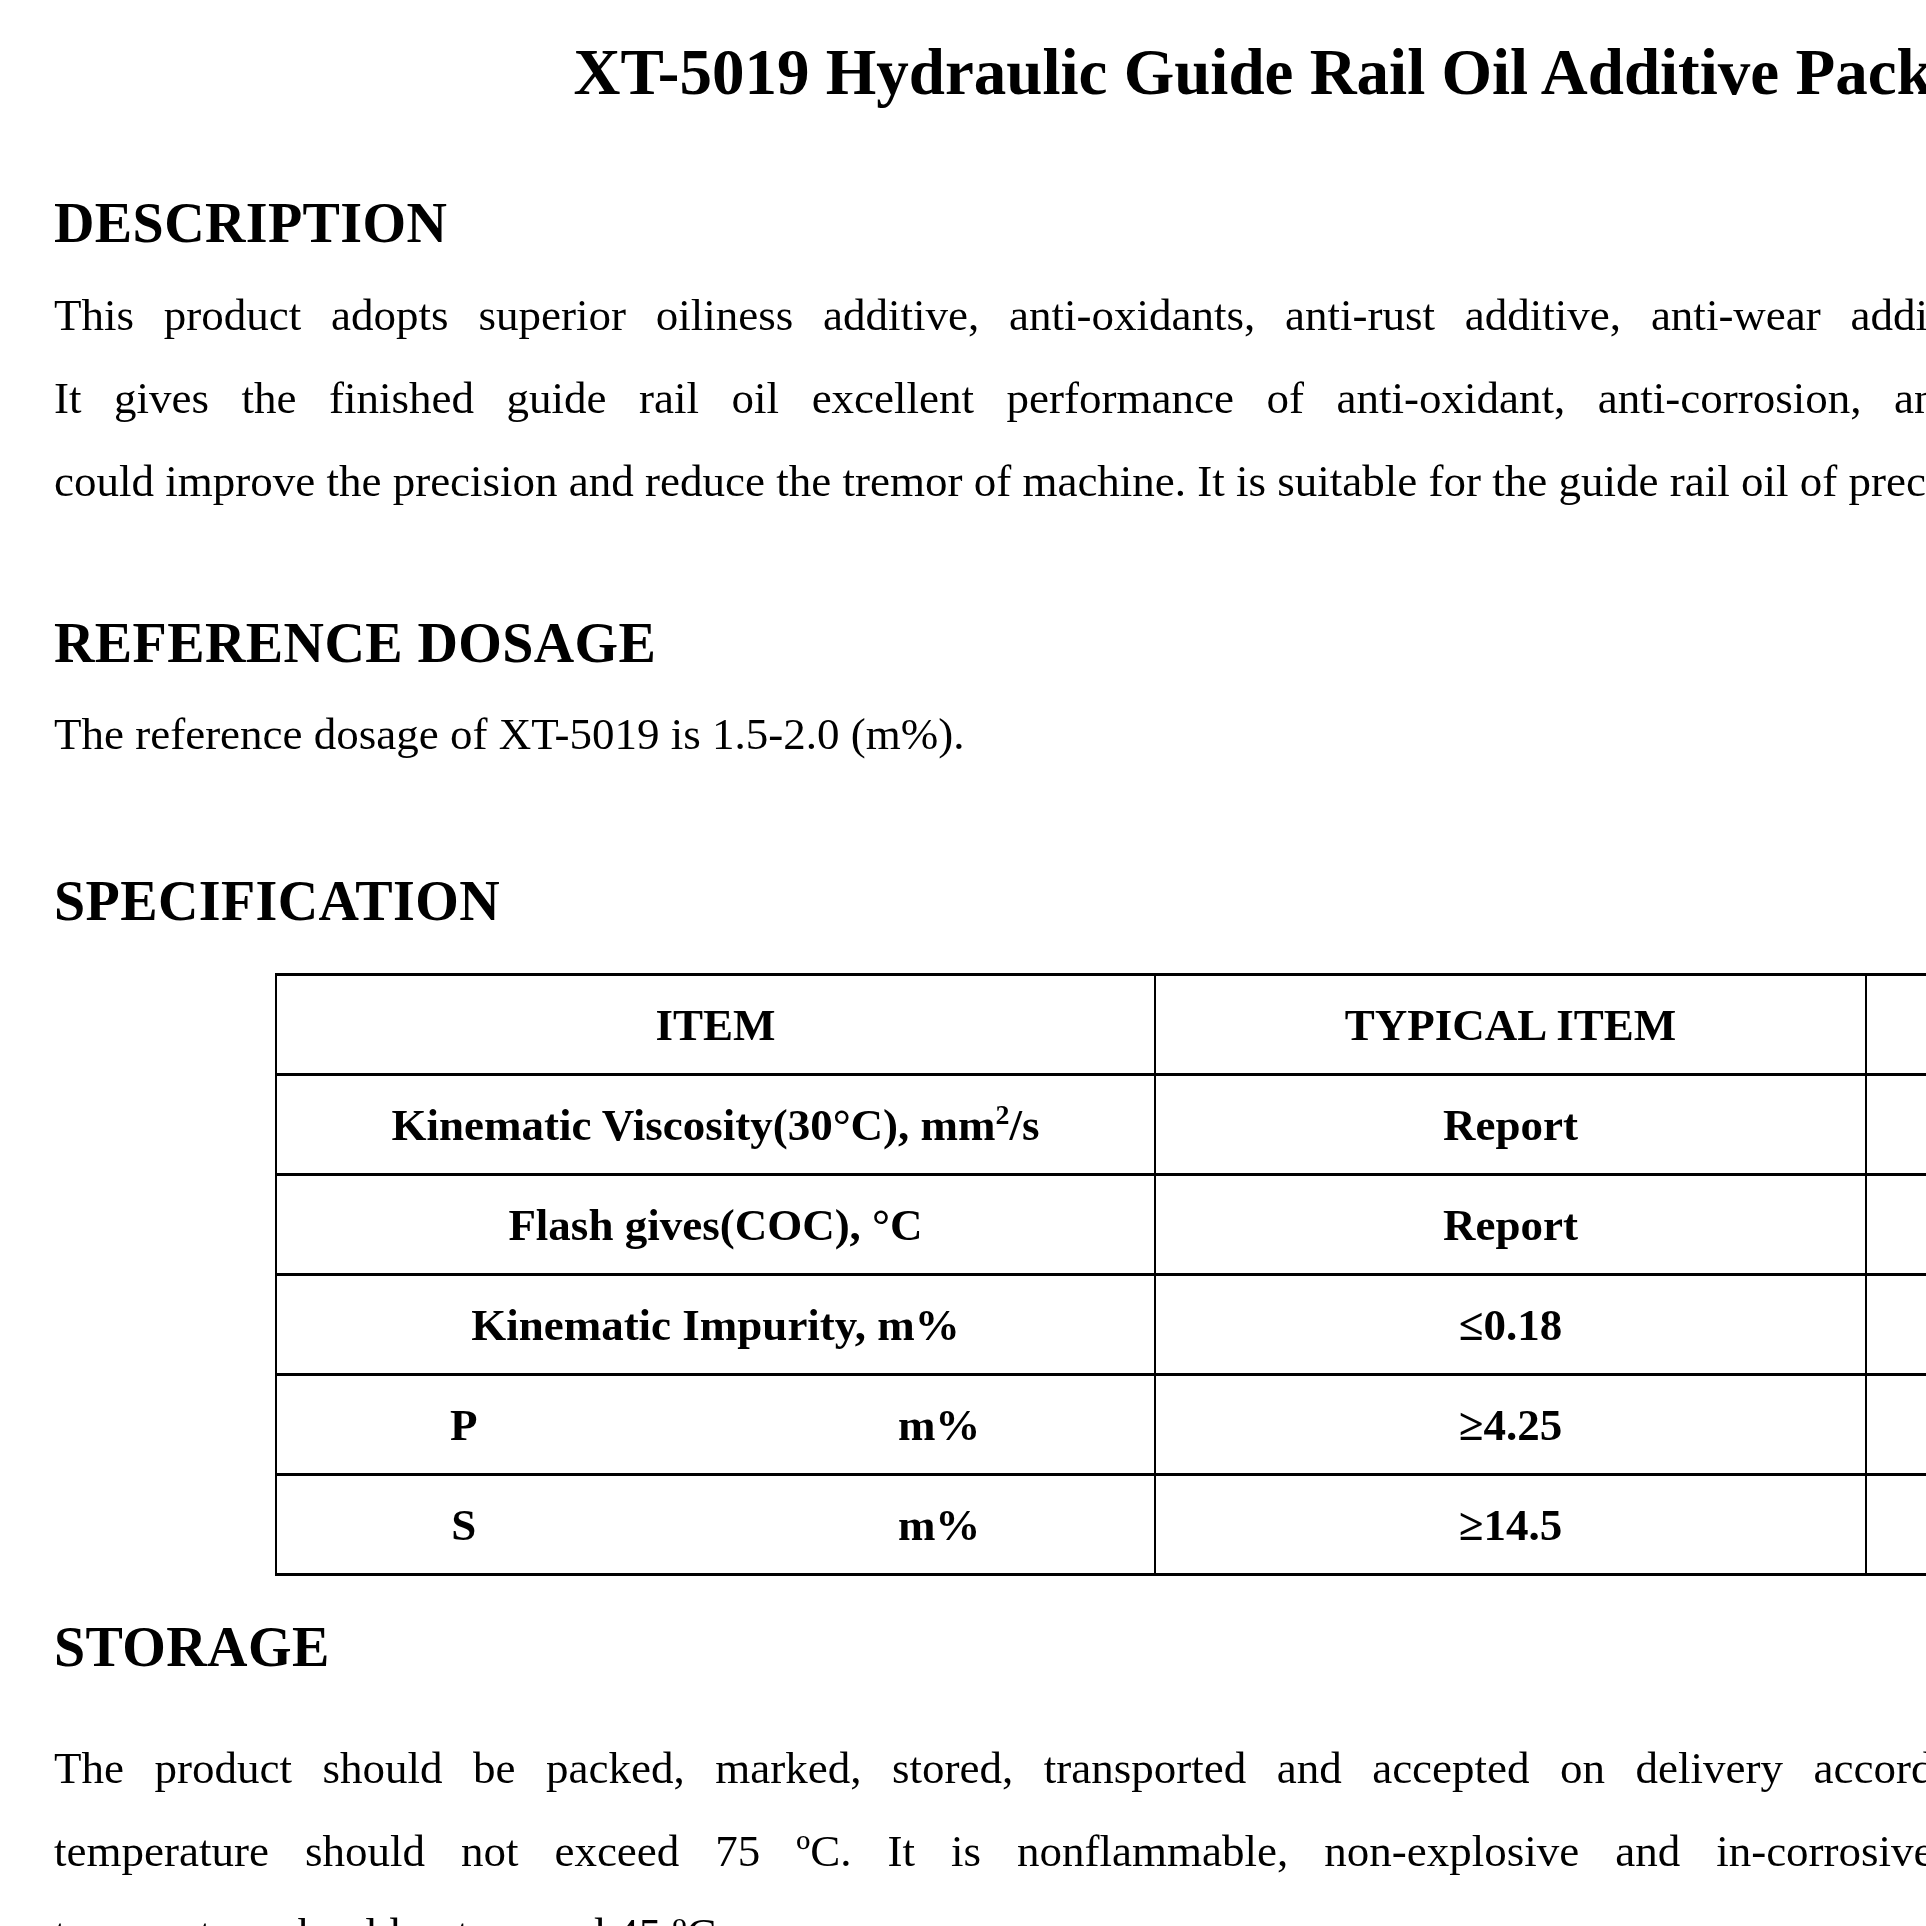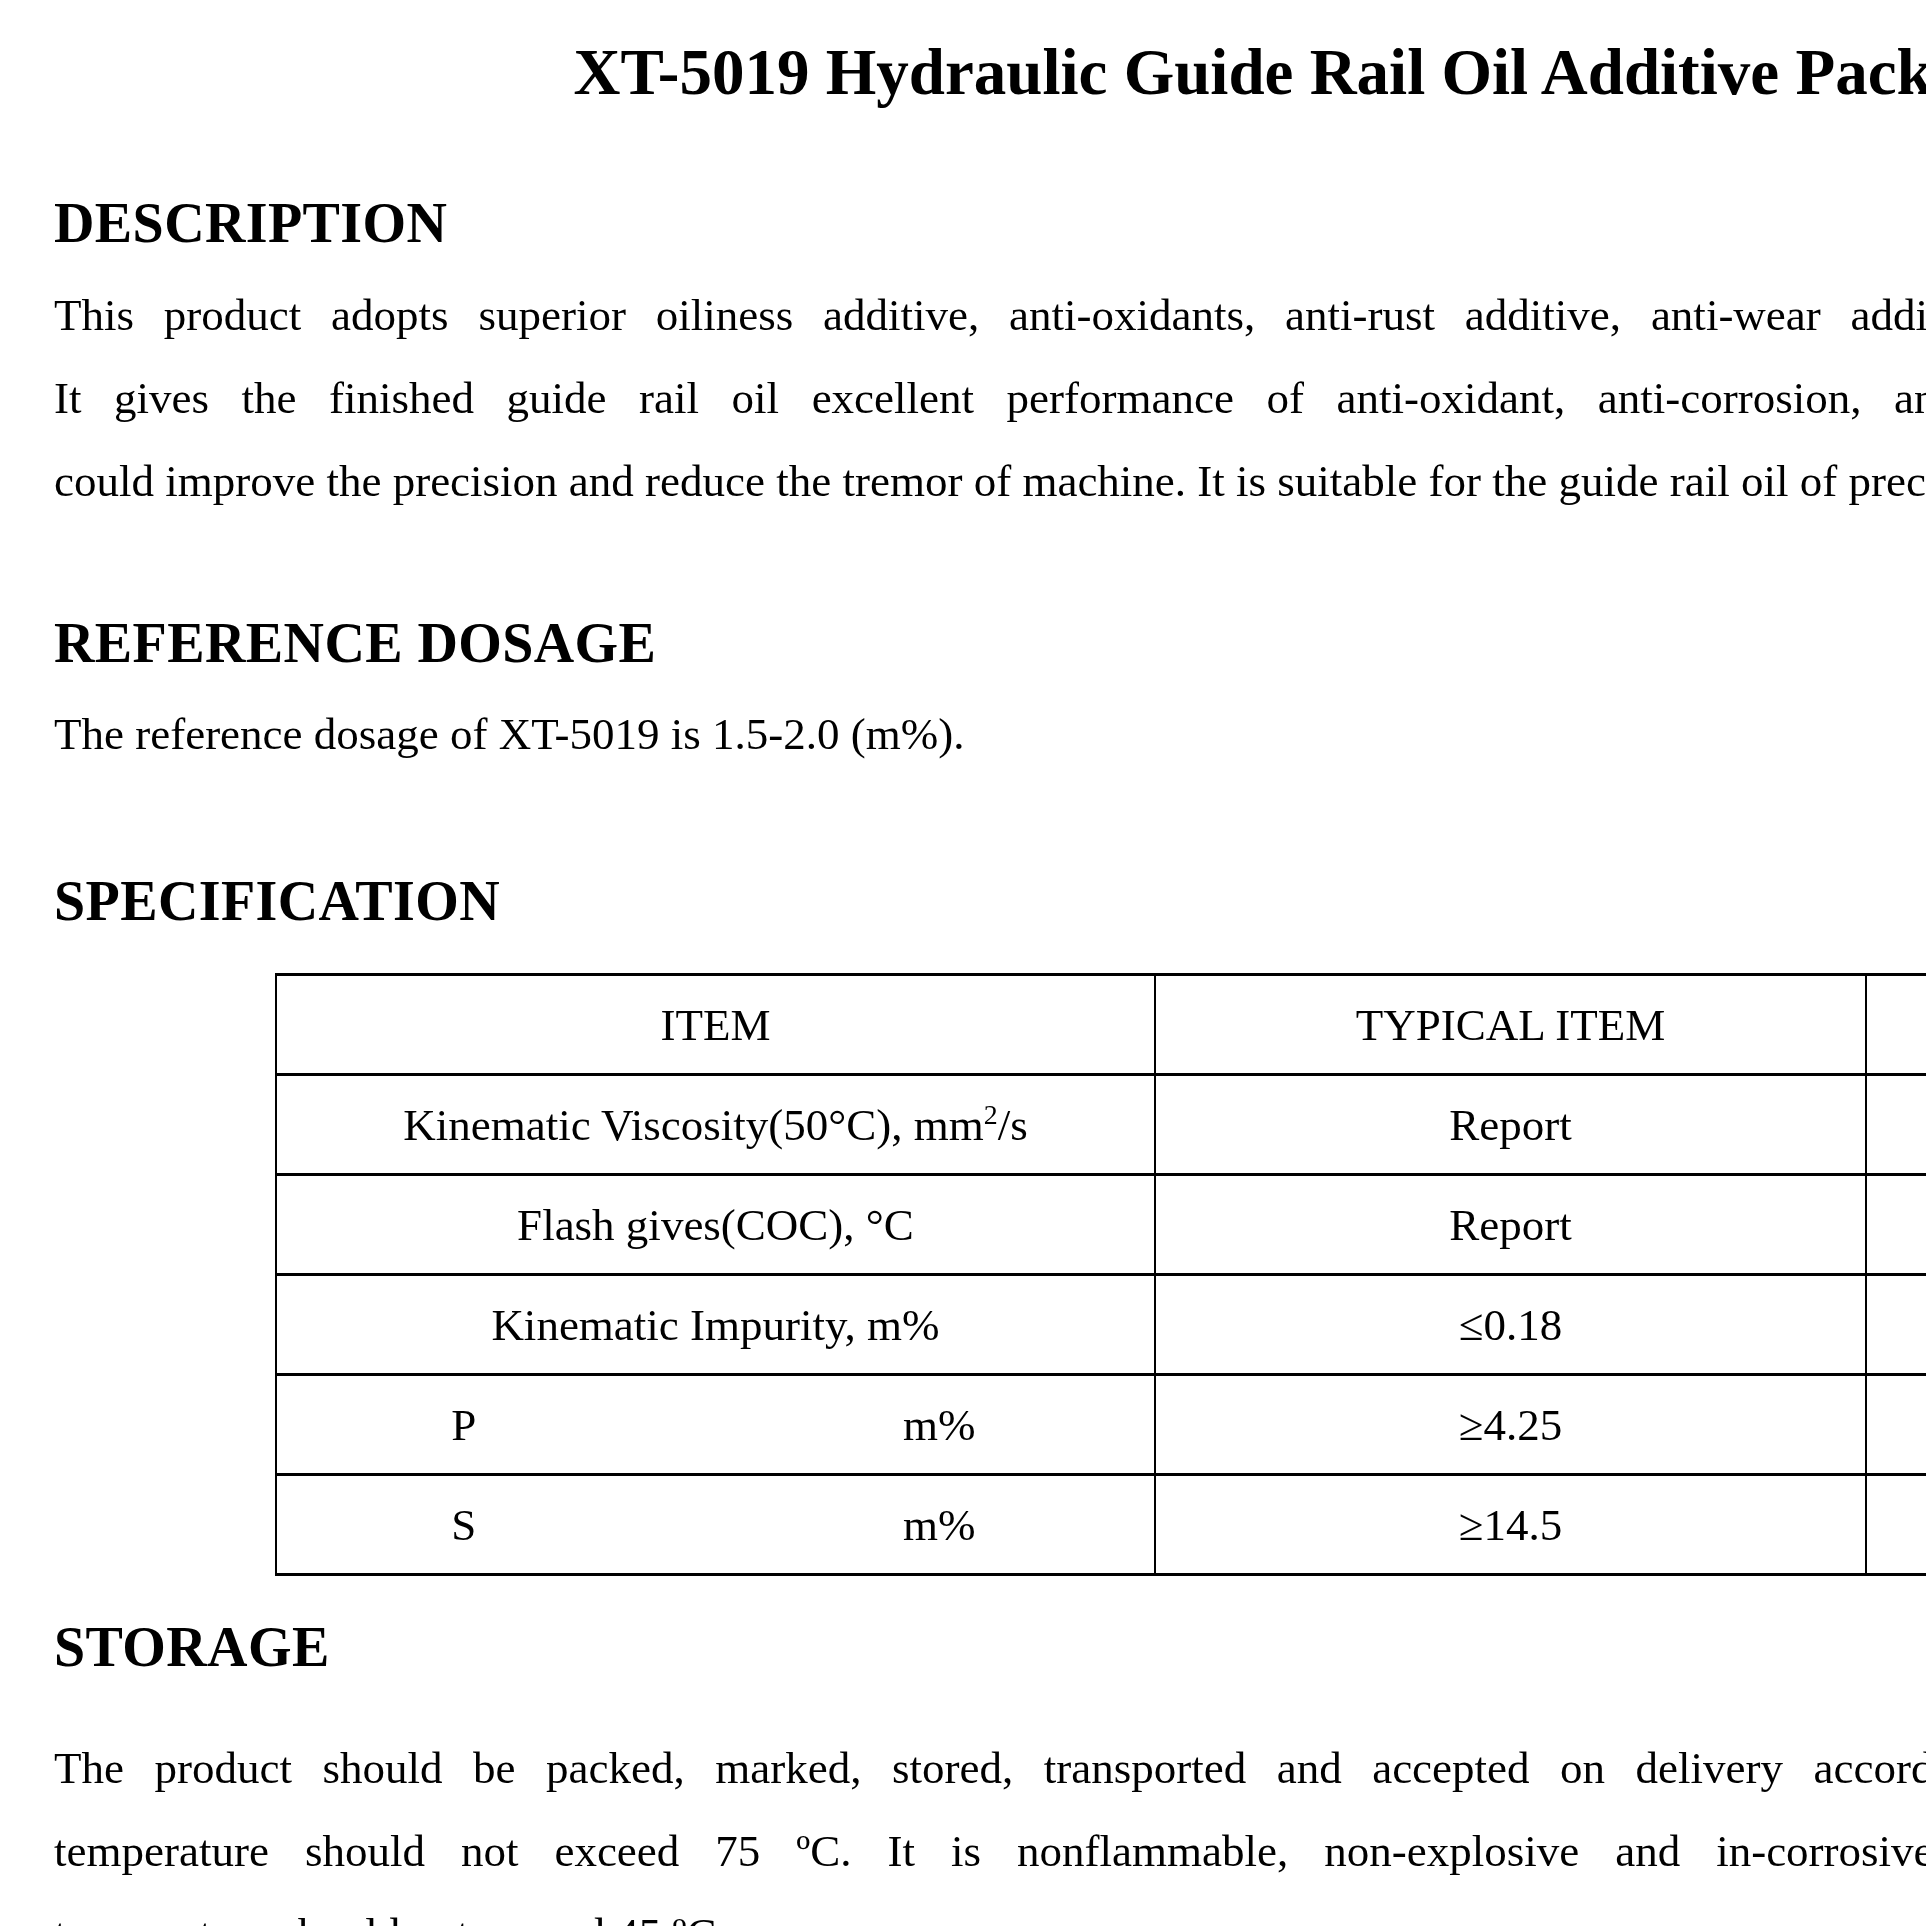--- a/index.html
+++ b/index.html
@@ -61,21 +61,21 @@
   .spec col.c3 { width: 454px; }
   .spec th, .spec td {
     border-top: 3.5px solid #000;
     border-bottom: 3.5px solid #000;
     border-left: 2.7px solid #000;
     border-right: 2.7px solid #000;
     height: 97px;
     padding: 0;
     text-align: center;
     vertical-align: middle;
-    font-weight: normal;
+    font-weight: bold;
   }
   .cell-split { position: relative; }
   .cell-split .pos-a {
     position: absolute; left: 21.3%; top: 50%;
     transform: translate(-50%, -50%);
   }
   .cell-split .pos-b {
     position: absolute; left: 75.5%; top: 50%;
     transform: translate(-50%, -50%);
   }
@@ -112,21 +112,21 @@
         <col class="c2">
         <col class="c3">
     </colgroup>
     <tbody>
       <tr>
         <th>ITEM</th>
         <th>TYPICAL ITEM</th>
         <th>TEST METHOD</th>
       </tr>
       <tr>
-        <td><span>Kinematic Viscosity(50°C), mm</span><sup class="unit-sup">2</sup><span>/s</span></td>
+        <td><span>Kinematic Viscosity(30°C), mm</span><sup class="unit-sup">2</sup><span>/s</span></td>
         <td>Report</td>
         <td>GB/T265</td>
       </tr>
       <tr>
         <td><span>Flash gives(COC), °C</span><sup class="unit-sup"></sup><span></span></td>
         <td>Report</td>
         <td>GB/T3536</td>
       </tr>
       <tr>
         <td><span>Kinematic Impurity, m%</span><sup class="unit-sup"></sup><span></span></td>

